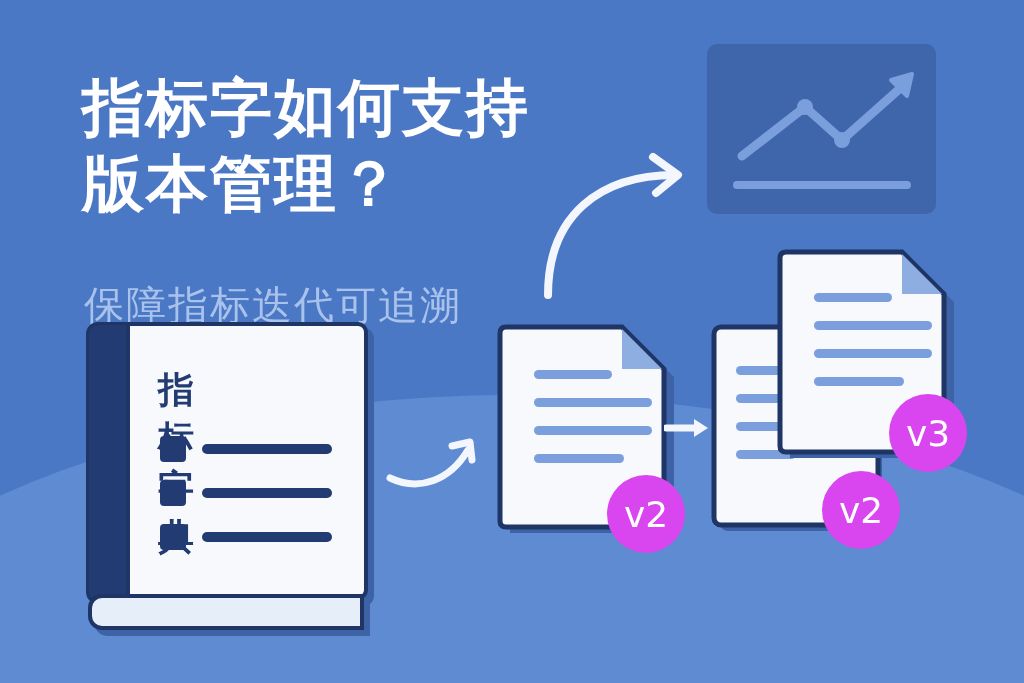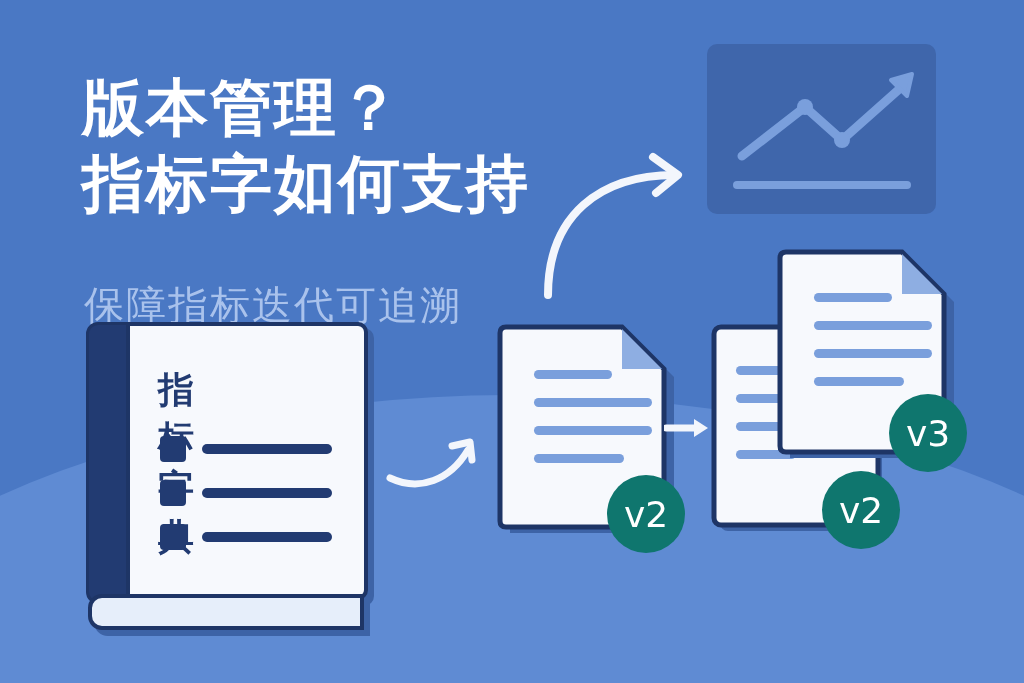--- a/index.html
+++ b/index.html
@@ -14,31 +14,31 @@
   .book{position:absolute;left:86px;top:322px;}
   .book-spine{position:absolute;left:0;top:0;width:60px;height:276px;background:#223b72;border-radius:12px 0 0 12px;border:3px solid #1e3566;}
   .book-cover{position:absolute;left:40px;top:0;width:234px;height:270px;background:#f7f9fd;border:4px solid #1e3566;border-radius:0 10px 10px 0;box-shadow:6px 6px 0 #3d63a6;}
   .book-bottom{position:absolute;left:2px;top:272px;width:268px;height:28px;background:#e6eefa;border:4px solid #1e3566;border-radius:14px 0 0 14px;box-shadow:6px 6px 0 #3d63a6;}
   .book-title{position:absolute;left:72px;top:44px;font-size:36px;font-weight:bold;color:#223b72;letter-spacing:2px;}
   .book-row{position:absolute;left:74px;height:26px;width:180px;}
   .bullet{position:absolute;left:0;top:0;width:26px;height:26px;background:#223b72;border-radius:4px;}
   .bar{position:absolute;left:42px;top:8px;width:130px;height:10px;background:#223b72;border-radius:5px;}
   .doc{position:absolute;}
   .doc svg{display:block;}
-  .badge{position:absolute;width:78px;height:78px;border-radius:50%;background:#0f766e;color:#fff;font-size:36px;display:flex;align-items:center;justify-content:center;}
+  .badge{position:absolute;width:78px;height:78px;border-radius:50%;background:#d946ef;color:#fff;font-size:36px;display:flex;align-items:center;justify-content:center;}
   .small-right{position:absolute;left:664px;top:417px;}
 </style>
 </head>
 <body>
 
 <div class="hill"></div>
 
 <div class="title">
+  <div>指标字如何支持</div>
   <div>版本管理？</div>
-  <div>指标字如何支持</div>
 </div>
 <div class="subtitle">保障指标迭代可追溯</div>
 
 <div class="chart-card">
   <svg width="229" height="170" viewBox="0 0 229 170">
     <polyline points="35,112 98,63 135,96 198,40" fill="none" stroke="#7a9fdc" stroke-width="9" stroke-linecap="round" stroke-linejoin="round"></polyline>
     <circle cx="98" cy="63" r="8" fill="#7a9fdc"></circle>
     <circle cx="135" cy="96" r="8" fill="#7a9fdc"></circle>
     <polygon points="205,30 184,36 200,52" fill="#7a9fdc" stroke="#7a9fdc" stroke-width="4" stroke-linejoin="round"></polygon>
     <line x1="30" y1="141" x2="200" y2="141" stroke="#7a9fdc" stroke-width="8" stroke-linecap="round"></line>

